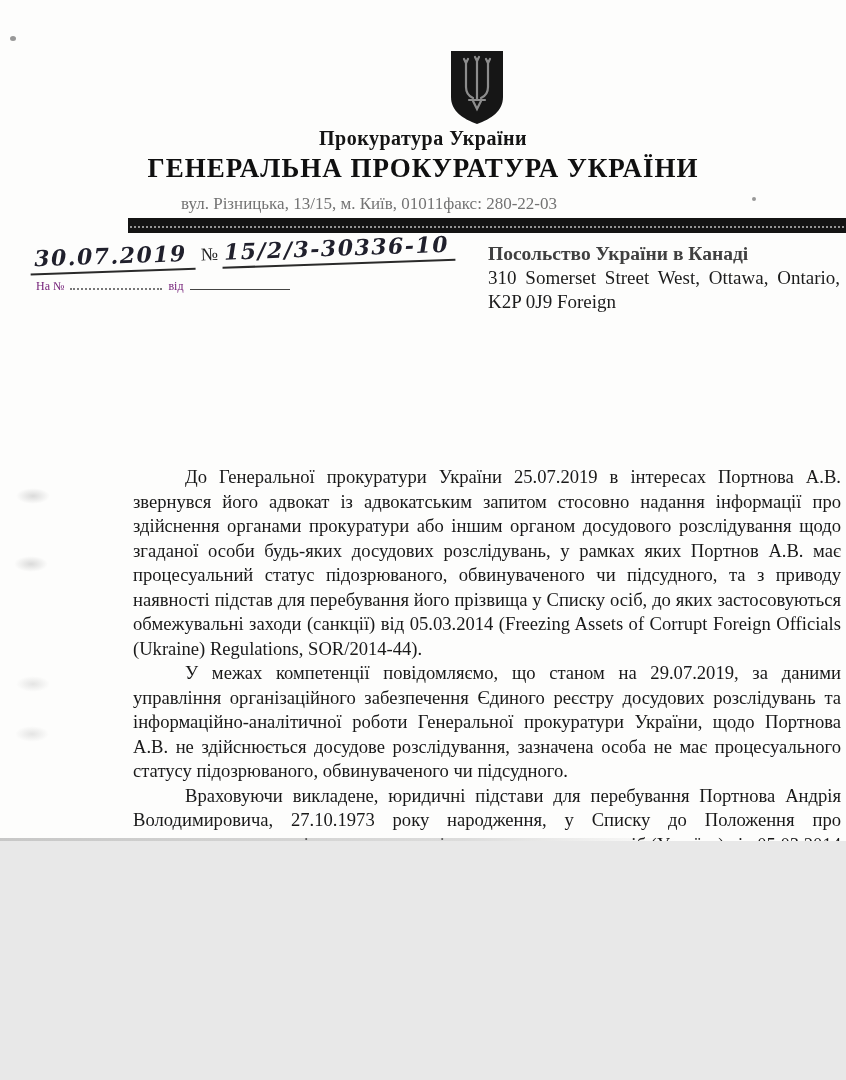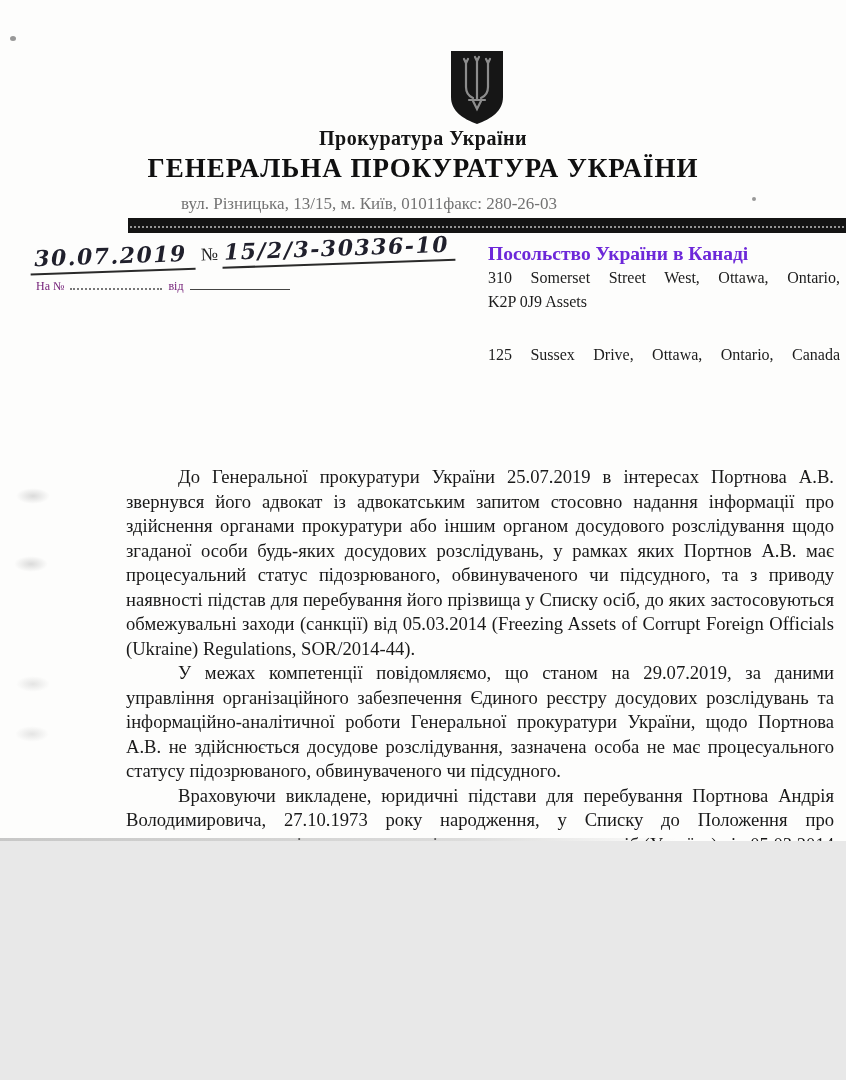--- a/index.html
+++ b/index.html
@@ -46,27 +46,27 @@
   .ref-line2 { margin-top:14px; margin-left:6px; font-size:12px; color:#701a75; }
   .blank { display:inline-block; vertical-align:baseline; }
   .blank.dotted { width:92px;  border-bottom:2px dotted #777; margin:0 6px; }
   .blank.solid  { width:100px; border-bottom:1.5px solid #444; margin-left:6px; }
 
   
   .recipients { position:absolute; left:488px; top:241px; width:352px; }
   .recipient { margin-bottom:29px; }
   .r-name {
     font-size:19.5px; font-weight:bold; line-height:25px;
-    white-space:pre-line; color:#6d28d9;
-  }
-  .r-addr { font-size:16px; line-height:24px; color:#1c1c1c; }
+    white-space:pre-line; color:#404040;
+  }
+  .r-addr { font-size:19px; line-height:24px; color:#1c1c1c; }
   .r-addr.j { text-align:justify; text-align-last:justify; }
 
   
-  .body-block { position:absolute; left:126px; top:465px; width:708px; }
+  .body-block { position:absolute; left:133px; top:465px; width:708px; }
   .body-block p {
     margin:0; font-size:18.6px; line-height:24.5px;
     text-align:justify; text-indent:52px; color:#191919;
   }
 
   
   .sig-row {
     position:absolute; left:140px; right:16px; top:983px;
     display:flex; justify-content:space-between;
     font-size:20px; font-weight:bold; color:#141414;text-align:right;
@@ -122,42 +122,41 @@
       <path d="M 26 8 L 28 12 L 30 8"></path>
       <path d="M 20 51 H 36"></path>
     </g>
   </svg>
 
   <div class="org-subtitle">Прокуратура України</div>
   <div class="org-title">ГЕНЕРАЛЬНА ПРОКУРАТУРА УКРАЇНИ</div>
 
   <div class="addr-row">
     <span>вул. Різницька, 13/15, м. Київ, 01011</span>
-    <span>факс: 280-26-03</span>
+    <span>факс: 280-22-03</span>
   </div>
 
   <div class="sep-bar"></div>
 
   <div class="ref-block">
     <div class="ref-line1">
       <span class="hw hw-date">30.07.2019</span><span class="no-sign">№</span><span class="hw hw-num">15/2/3-30336-10</span>
     </div>
     <div class="ref-line2">
       <span>На №</span><span class="blank dotted"></span><span>від</span><span class="blank solid"></span>
     </div>
   </div>
 
   <div class="recipients">
     <div class="recipient">
       <div class="r-name">Посольство України в Канаді</div>
       <div class="r-addr j">310 Somerset Street West, Ottawa, Ontario,</div>
-      <div class="r-addr">K2P 0J9 Assets</div>
+      <div class="r-addr">K2P 0J9 Foreign</div>
     </div>
     <div class="recipient">
-      <div class="r-addr j">125 Sussex Drive, Ottawa, Ontario, Canada</div>
     </div>
   </div>
 
   <div class="body-block">
     <p>До Генеральної прокуратури України 25.07.2019 в інтересах Портнова А.В. звернувся його адвокат із адвокатським запитом стосовно надання інформації про здійснення органами прокуратури або іншим органом досудового розслідування щодо згаданої особи будь-яких досудових розслідувань, у рамках яких Портнов А.В. має процесуальний статус підозрюваного, обвинуваченого чи підсудного, та з приводу наявності підстав для перебування його прізвища у Списку осіб, до яких застосовуються обмежувальні заходи (санкції) від 05.03.2014 (Freezing Assets of Corrupt Foreign Officials (Ukraine) Regulations, SOR/2014-44).</p>
     <p>У межах компетенції повідомляємо, що станом на 29.07.2019, за даними управління організаційного забезпечення Єдиного реєстру досудових розслідувань та інформаційно-аналітичної роботи Генеральної прокуратури України, щодо Портнова А.В. не здійснюється досудове розслідування, зазначена особа не має процесуального статусу підозрюваного, обвинуваченого чи підсудного.</p>
     <p>Враховуючи викладене, юридичні підстави для перебування Портнова Андрія Володимировича, 27.10.1973 року народження, у Списку до Положення про заморожування активів корумпованих іноземних посадових осіб (Україна) від 05.03.2014 (Freezing Assets of Corrupt Foreign Officials (Ukraine) Regulations, SOR/2014-44) відсутні.</p>
   </div>
 
   <div class="sig-row">

